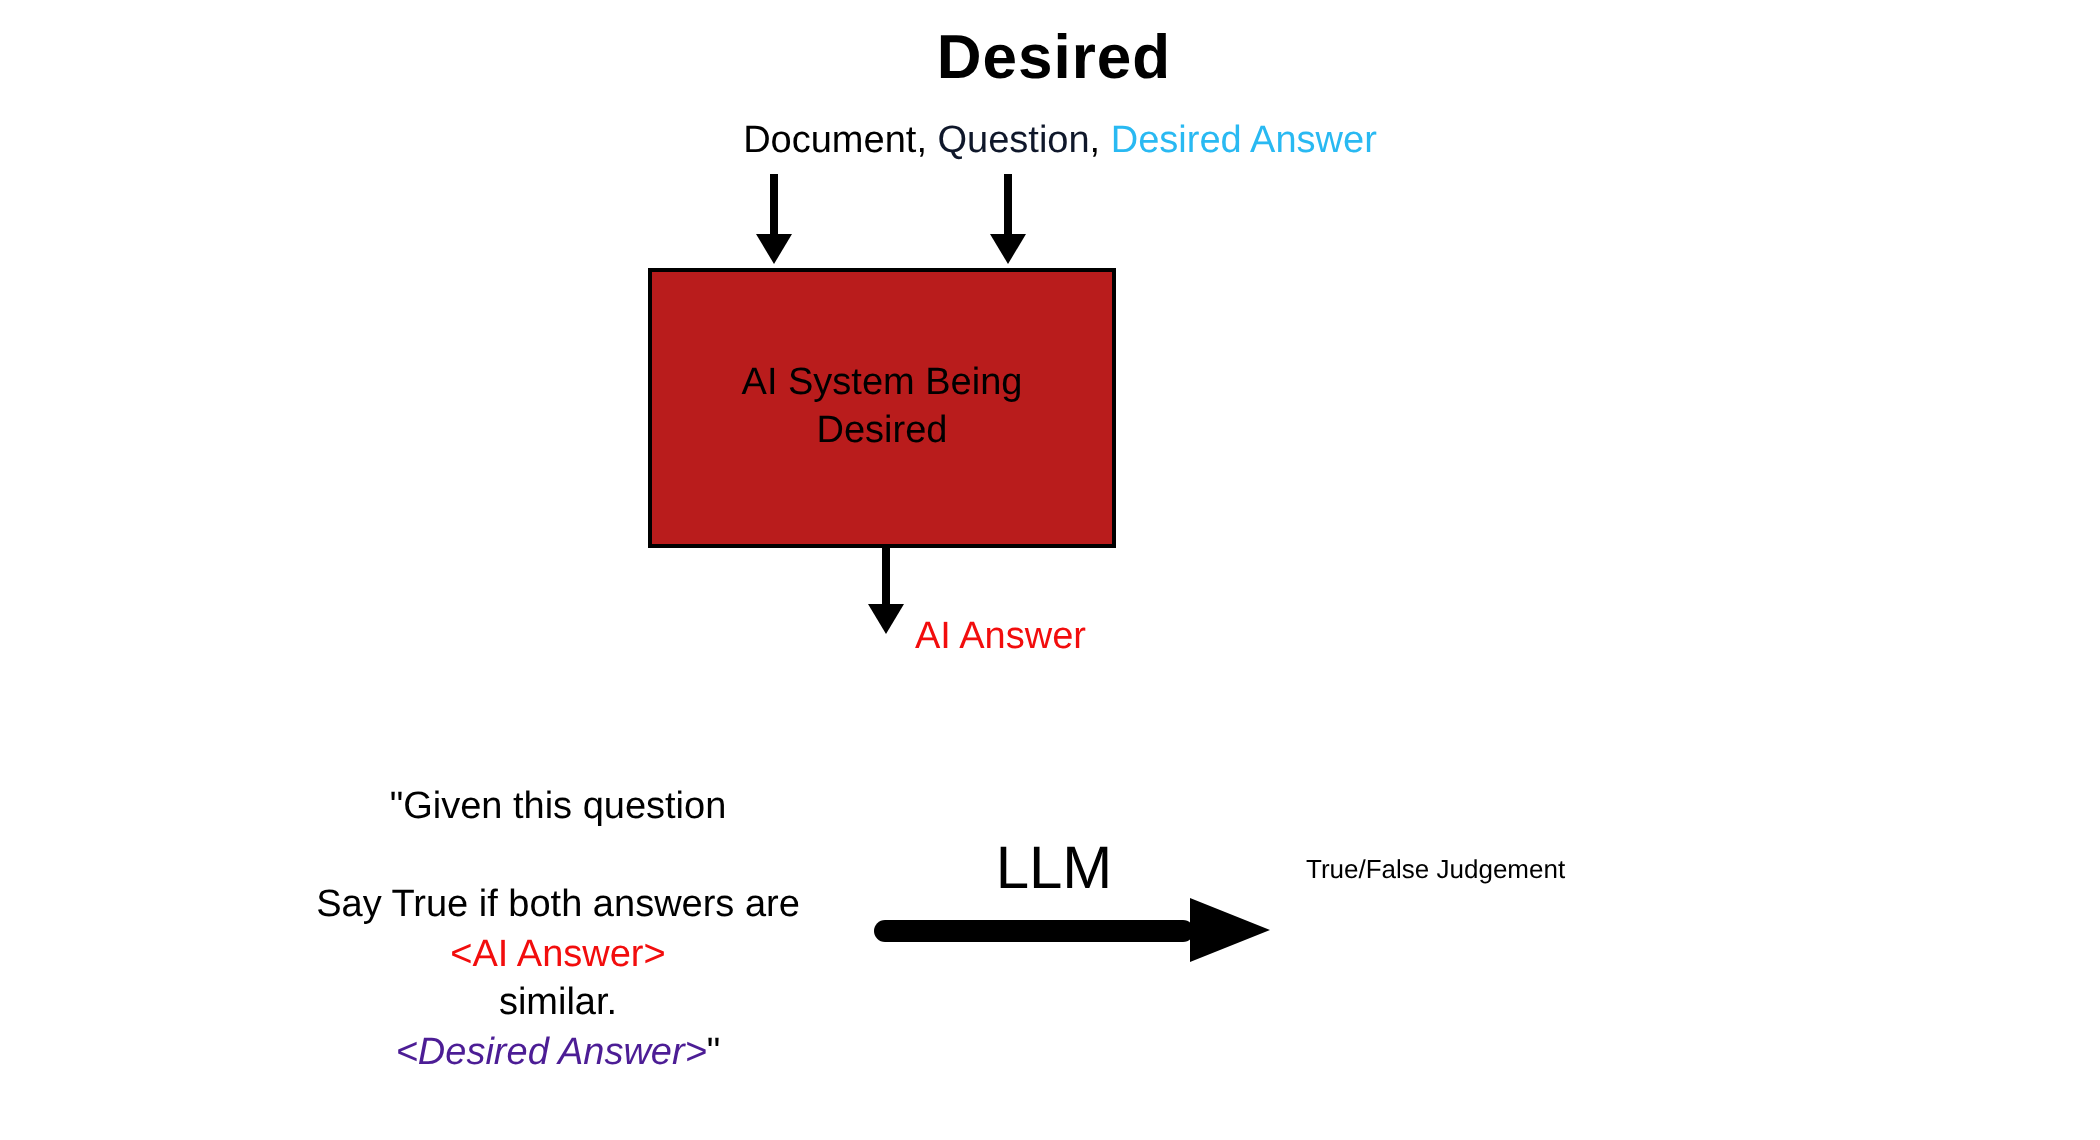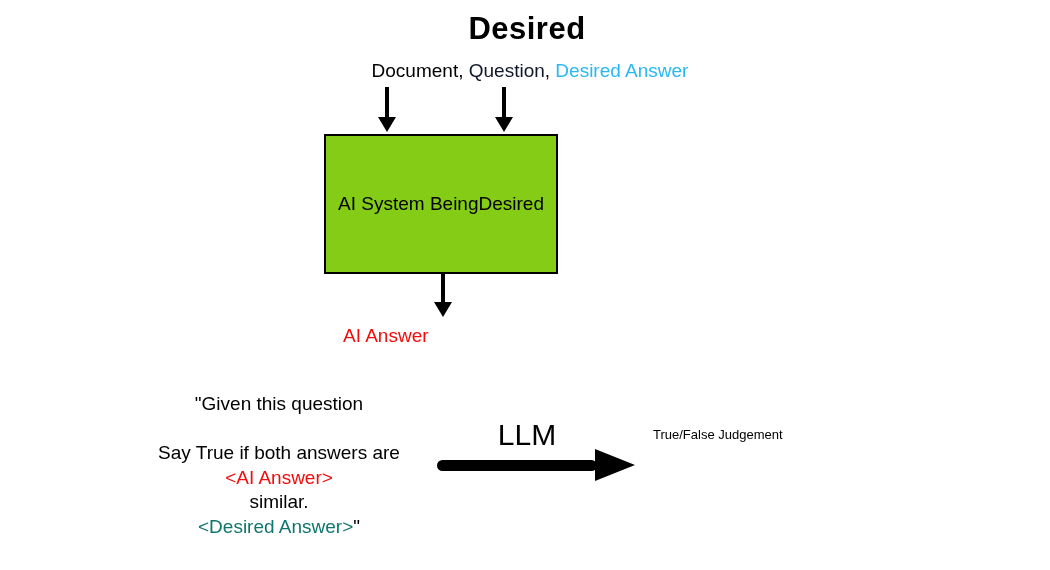--- a/index.html
+++ b/index.html
@@ -44,33 +44,33 @@
     border-top: 15px solid #000;
   }
   .varrow-1 { left: 385px; top: 87px; height: 30px; }
   .varrow-2 { left: 502px; top: 87px; height: 30px; }
   .varrow-3 { left: 441px; top: 274px; height: 28px; }
 
   .system-box {
     left: 324px; top: 134px;
     width: 234px; height: 140px;
     border: 2.5px solid #000;
-    background: #84cc16;
+    background: #b91c1c;
     display: flex;
-    flex-direction: row;
+    flex-direction: column;
     align-items: center;
     justify-content: center;
     text-align: center;
     font-size: 19px;
     line-height: 24px;
   }
 
   .ai-answer {
-    left: 343px; top: 325px; width: 200px;
-    text-align: left;
+    left: 343px; top: 308px; width: 200px;
+    text-align: right;
     font-size: 19px;
   }
 
   .prompt {
     left: 128px; top: 392px; width: 302px;
     text-align: center;
     font-size: 19px;
     line-height: 24.5px;
   }
   .prompt-blank { height: 24.5px; }
@@ -119,21 +119,21 @@
   <div class="abs varrow varrow-3"></div>
 
   <div class="abs ai-answer" style="color: rgb(242, 13, 13);">AI Answer</div>
 
   <div class="abs prompt">
     <div>"Given this question</div>
     <div class="prompt-blank"></div>
     <div>Say True if both answers are</div>
     <div style="color: rgb(242, 13, 13);">&lt;AI Answer&gt;</div>
     <div>similar.</div>
-    <div><span style="color: #0f766e;">&lt;Desired Answer&gt;</span><span>"</span></div>
+    <div><span style="color: #4c1d95; font-style: italic;">&lt;Desired Answer&gt;</span><span>"</span></div>
   </div>
 
   <div class="abs llm-label">LLM</div>
   <div class="abs harrow-shaft"></div>
   <div class="abs harrow-head"></div>
 
   <div class="abs judgement">True/False Judgement</div>
 
 </div>
 

